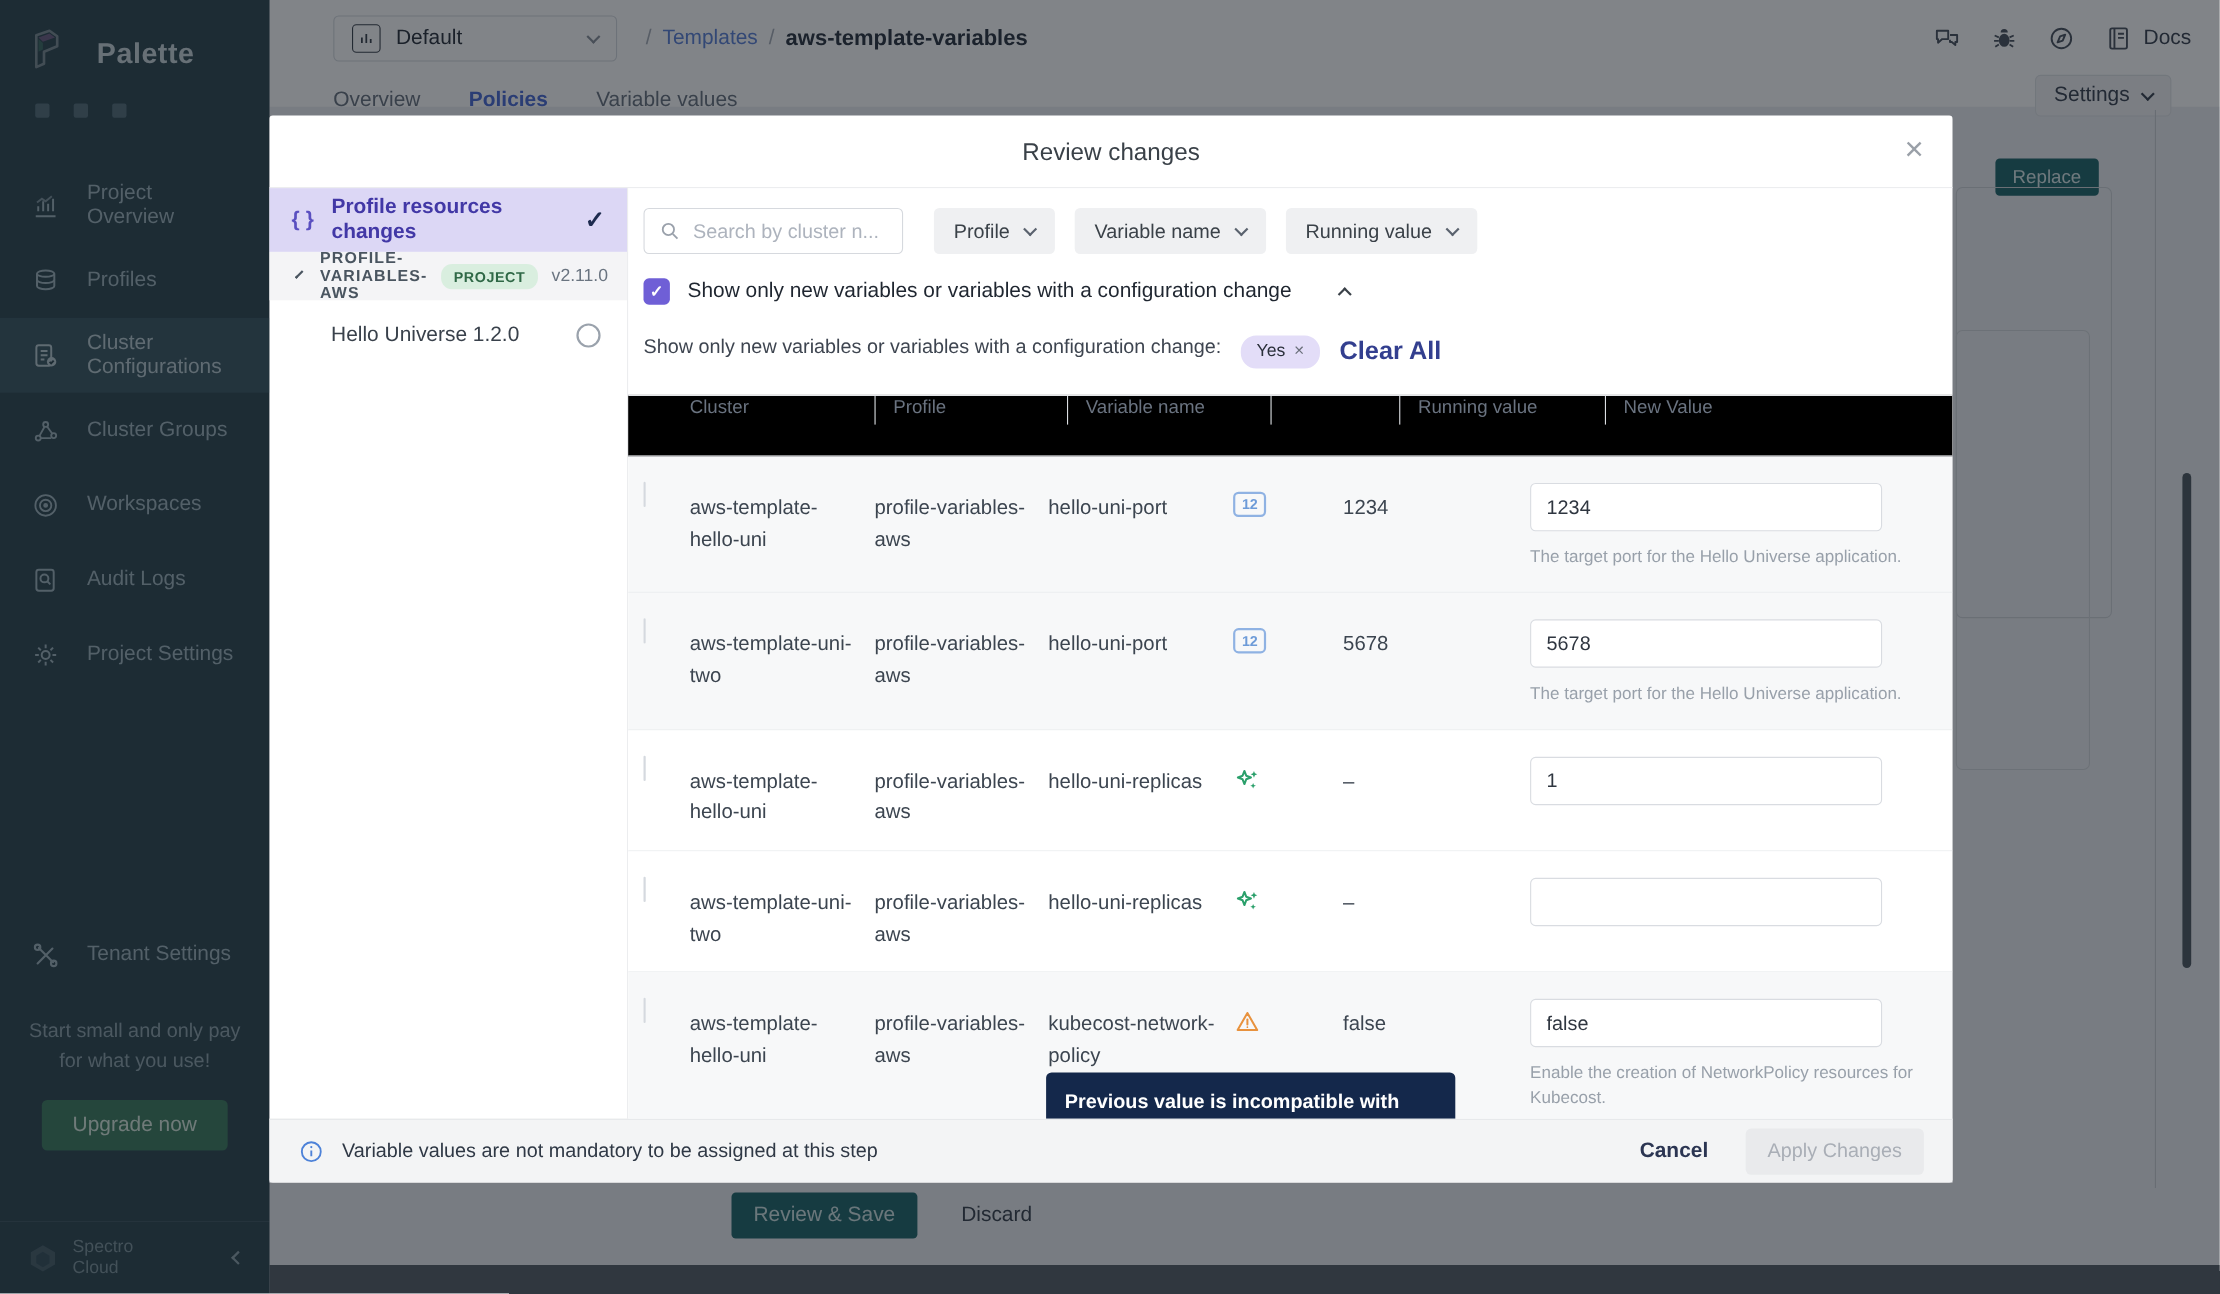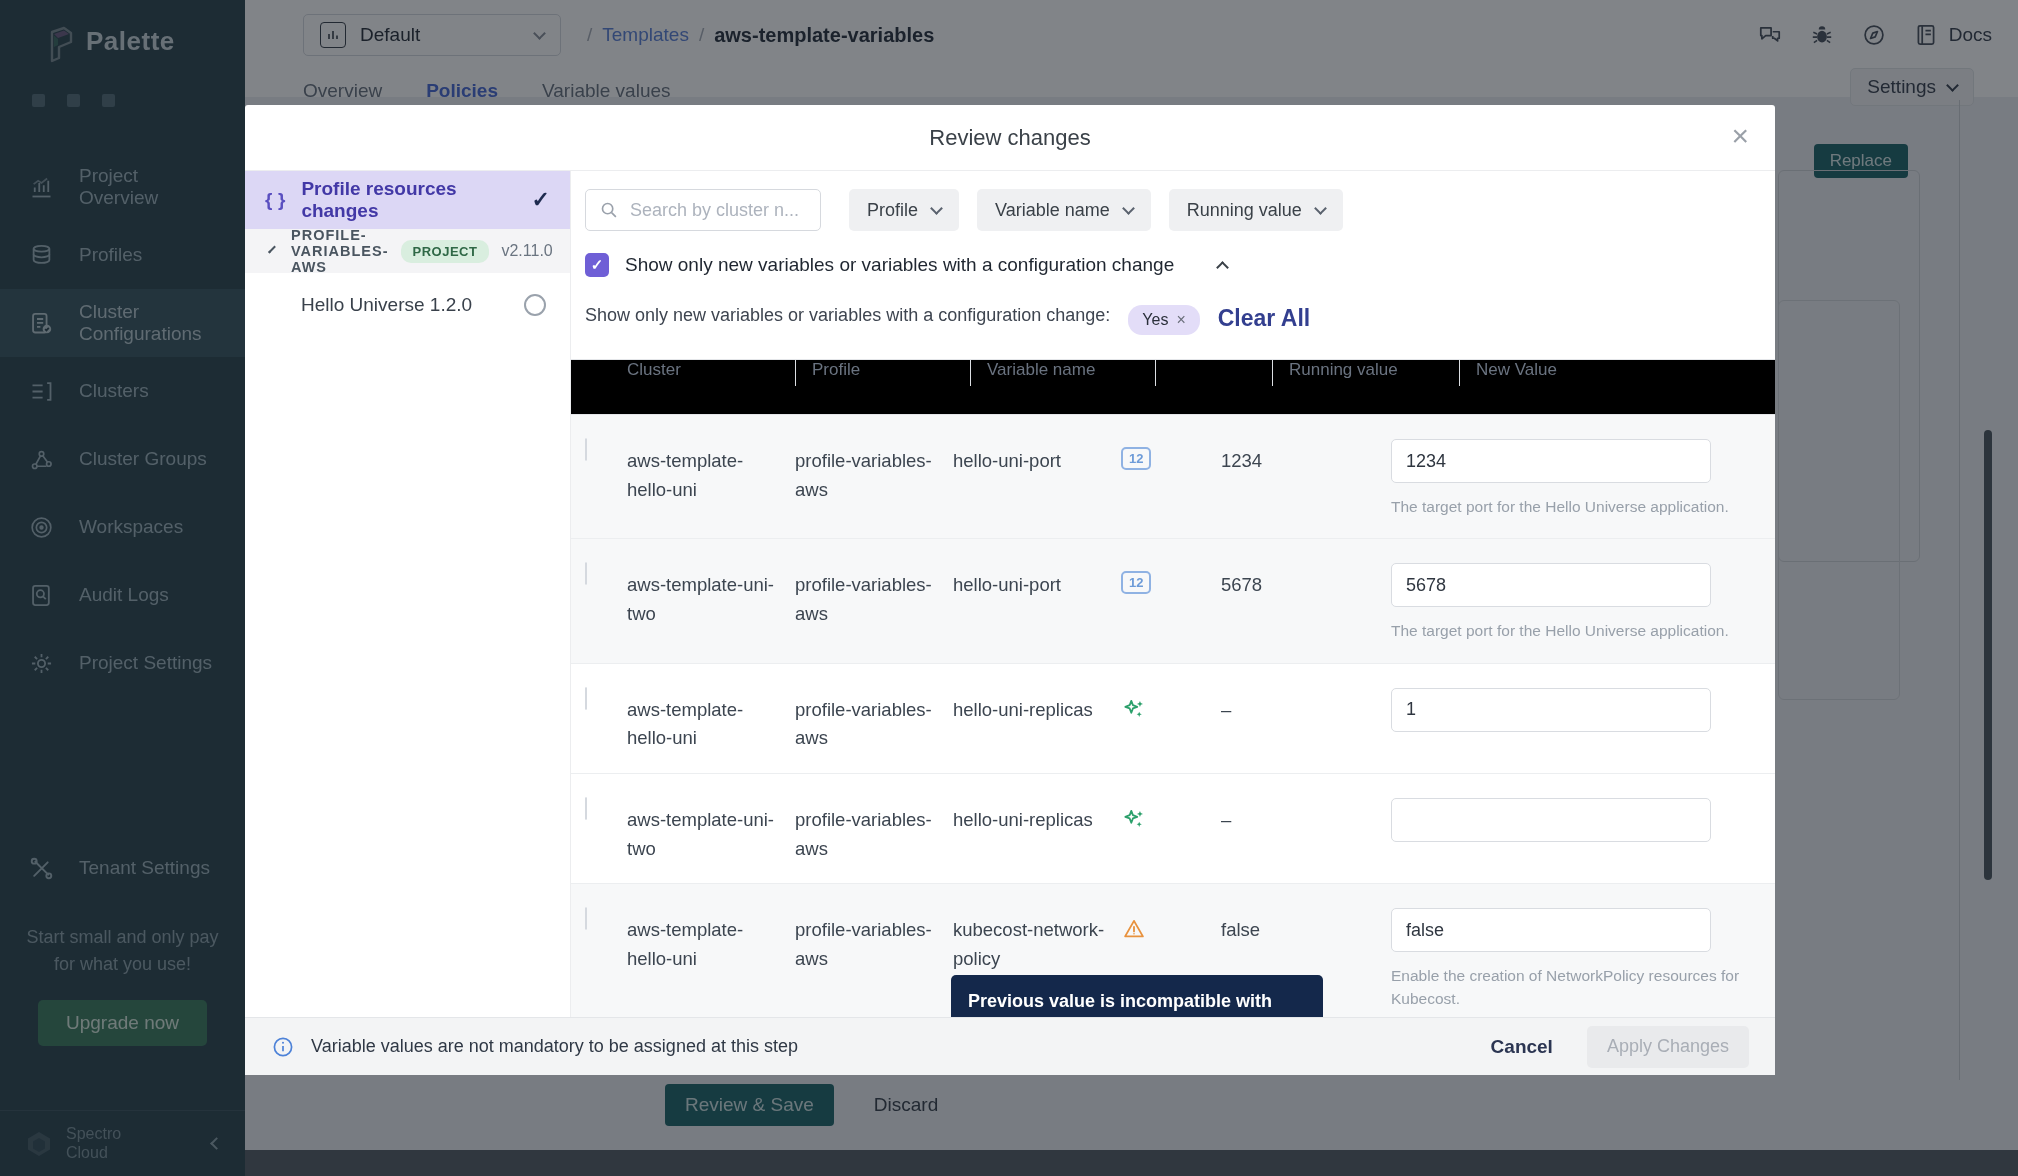--- a/index.html
+++ b/index.html
@@ -2,21 +2,21 @@
 <html><head>
 <meta charset="utf-8">
 <style>
   * { margin:0; padding:0; box-sizing:border-box; }
   html,body { width:2018px; height:1176px; overflow:hidden; }
   body { font-family:"Liberation Sans", sans-serif; background:#E9EBEE; position:relative; }
 
   
   .sidebar { position:absolute; left:0; top:0; width:245px; height:1176px; background:#2E4751;
              display:flex; flex-direction:column; z-index:10; }
-  .brand { display:flex; align-items:flex-start; gap:8px; padding:26px 0 0 44px; }
+  .brand { display:flex; align-items:flex-end; gap:29px; padding:26px 0 0 25px; }
   .brand-name { color:#C9D5DA; font-size:26px; font-weight:700; letter-spacing:.5px; }
   .dots { display:flex; gap:22px; padding:30px 0 0 32px; }
   .dots span { width:13px; height:13px; background:#56707A; border-radius:2px; display:block; }
   .nav { margin-top:46px; display:flex; flex-direction:column; }
   .nav-item { display:flex; align-items:center; gap:24px; padding:0 28px; height:68px;
               color:#9FB4BC; font-size:19px; cursor:pointer; }
   .nav-item.active { background:#3C5862; color:#B9CAD1; }
   .nav-item .ic svg { width:27px; height:27px; display:block; }
   .side-spacer { flex:1; }
   .tenant { display:flex; align-items:center; gap:24px; padding:0 28px; height:60px; color:#9FB4BC; font-size:19px; }
@@ -204,29 +204,20 @@
       <div class="nav-item active">
         <span class="ic">
           <svg viewBox="0 0 24 24" fill="none" stroke="currentColor" stroke-width="1.6">
             <rect x="4.5" y="3.5" width="12" height="16.5" rx="2"></rect>
             <path d="M8 8h5.5 M8 11.5h5.5 M8 15h3"></path>
             <circle cx="16.8" cy="16.8" r="3.8" fill="currentColor" stroke="none"></circle>
             <path d="M15.2 16.9l1.2 1.2 2.1-2.3" stroke="#2E4751" stroke-width="1.6"></path>
           </svg>
         </span>
         <span>Cluster Configurations</span>
-      </div>
-      <div class="nav-item">
-        <span class="ic">
-          <svg viewBox="0 0 24 24" fill="none" stroke="currentColor" stroke-width="1.6">
-            <path d="M4 6.5h9 M4 12h9 M4 17.5h9"></path>
-            <path d="M17 4.5h3v15h-3"></path>
-          </svg>
-        </span>
-        <span>Clusters</span>
       </div>
       <div class="nav-item">
         <span class="ic">
           <svg viewBox="0 0 24 24" fill="none" stroke="currentColor" stroke-width="1.5">
             <circle cx="6" cy="18" r="2"></circle>
             <circle cx="12" cy="7" r="2"></circle>
             <circle cx="18.5" cy="16" r="2"></circle>
             <path d="M7 16.2l4-7.2 M13 8.5l4.4 6 M8 18h8.5"></path>
           </svg>
         </span>

